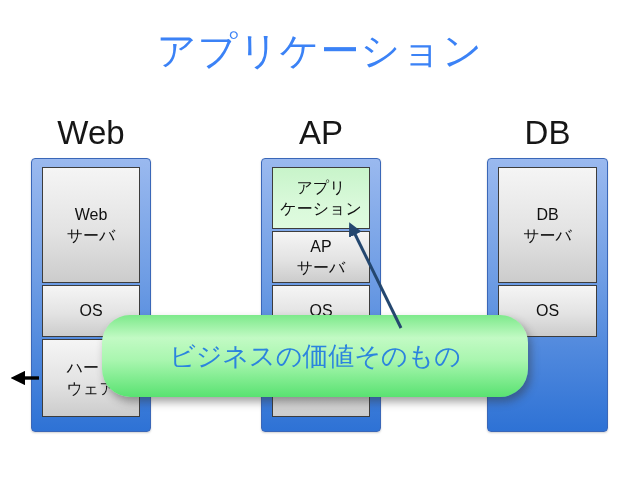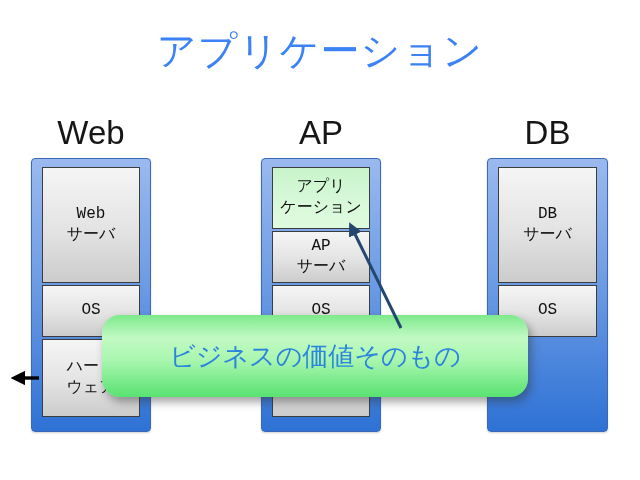--- a/index.html
+++ b/index.html
@@ -21,33 +21,33 @@
     background:linear-gradient(180deg,#9ab9ef 0%,#6d9ce4 45%,#2e72d5 100%);
     padding:8px 10px 12px 10px;
     box-shadow:0 1px 2px rgba(0,0,0,0.18);
   }
   .box{
     box-sizing:border-box;width:100%;margin-bottom:2px;
     border:1px solid #3d3d3d;
     background:linear-gradient(180deg,#f5f5f5 0%,#e3e3e3 55%,#cccccc 100%);
     display:flex;align-items:center;justify-content:center;
     text-align:center;white-space:pre-line;
-    font-size:16px;line-height:1.32;color:#101010;font-family:Liberation Mono, monospace;
+    font-size:16px;line-height:1.32;color:#101010;
   }
   .box:last-child{margin-bottom:0;}
   .box.tall{height:116px;}
   .box.mid{height:52px;}
   .box.hw{height:78px;}
   .box.green{
     height:62px;
     background:linear-gradient(180deg,#c8f4ca 0%,#d9f9da 60%,#dffbdf 100%);
   }
   .callout{
     position:absolute;left:102px;top:315px;width:426px;height:82px;
-    border-radius:18px;box-sizing:border-box;
+    border-radius:28px;box-sizing:border-box;
     background:linear-gradient(180deg,#7de98b 0%,#c2fac4 28%,#a9f6af 55%,#59e271 100%);
     box-shadow:3px 5px 8px rgba(50,50,50,0.45);
     display:flex;align-items:center;justify-content:center;
     font-size:26px;color:#2b84de;z-index:5;
   }
   .overlay{
     position:absolute;left:0;top:0;width:640px;height:480px;
     z-index:9;pointer-events:none;
   }
 </style>

